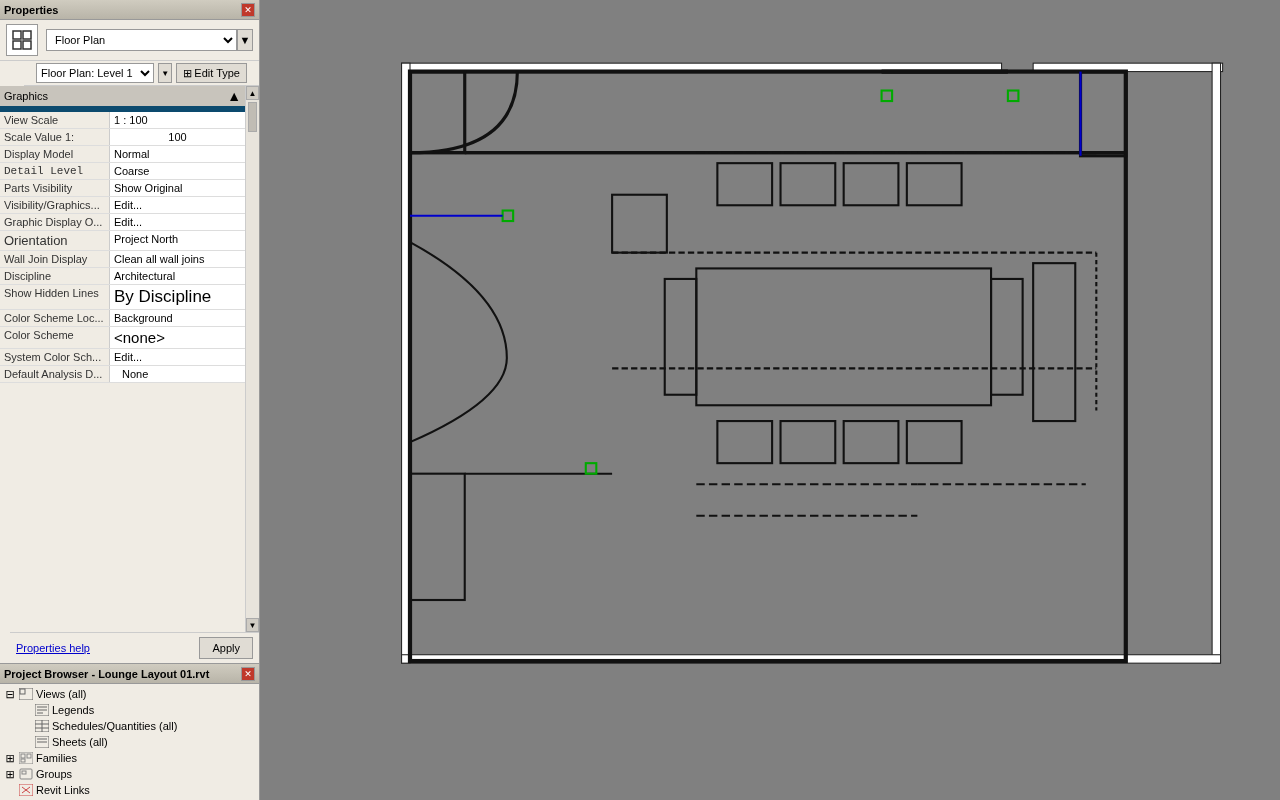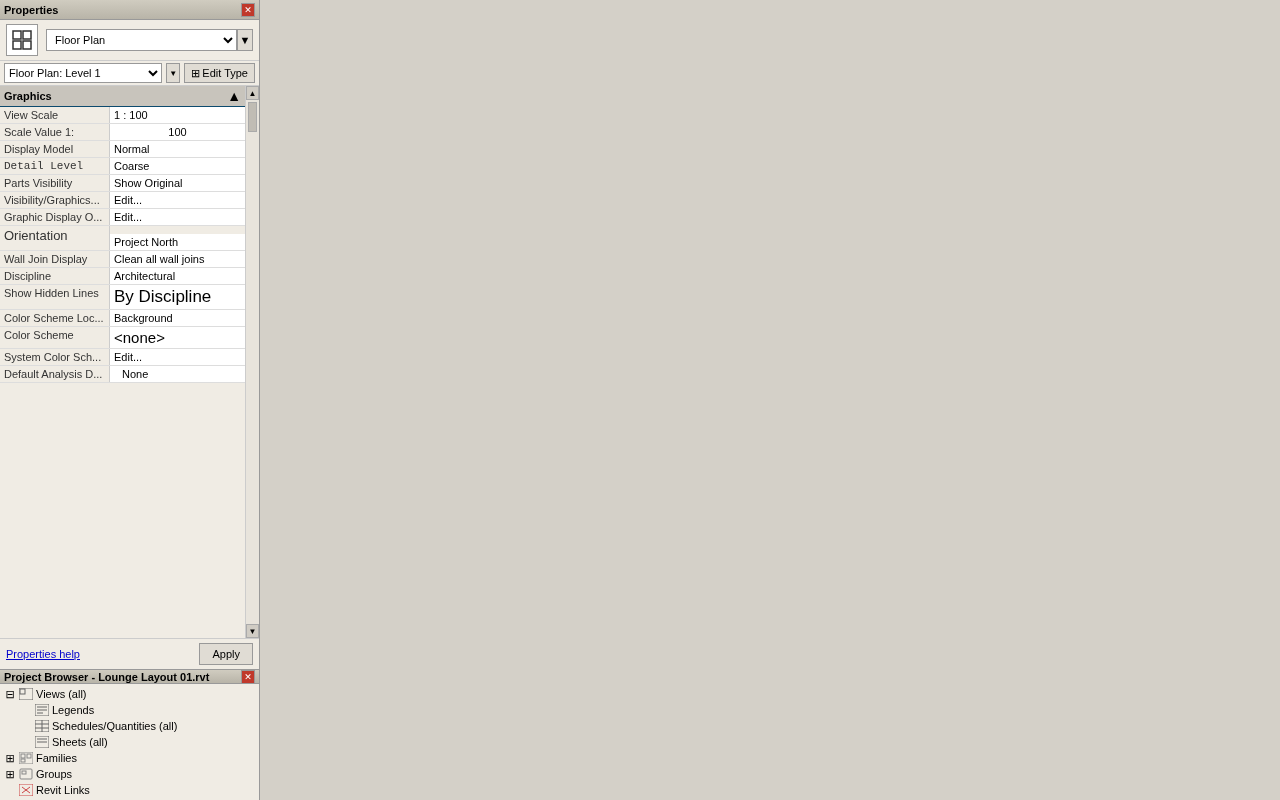--- a/index.html
+++ b/index.html
@@ -10,21 +10,21 @@
       display: flex;
       flex-direction: column;
       width: 1280px;
       height: 800px;
       overflow: hidden;
     }
 
     
     .top-area {
       display: flex;
-      flex-direction: column;
+      flex-direction: row;
       flex: 1;
       overflow: hidden;
     }
 
     
     .left-panel {
       width: 260px;
       min-width: 260px;
       display: flex;
       flex-direction: column;
@@ -95,24 +95,25 @@
       height: 22px;
       background: #fff;
       border: 1px solid #999;
       font-size: 11px;
       padding: 1px 4px;
     }
 
     .prop-instance-row {
       display: flex;
       align-items: center;
-      padding: 2px 4px;
+      padding: 2px 12px;
       background: #f0ece4;
       border-bottom: 1px solid #ccc;
       gap: 4px;
+      margin-left: 24px;
     }
 
     .prop-instance-select {
       flex: 1;
       height: 20px;
       background: #fff;
       border: 1px solid #999;
       font-size: 11px;
     }
 
@@ -128,33 +129,34 @@
       height: 20px;
     }
 
     .properties-table {
       width: 100%;
       border-collapse: collapse;
     }
 
     .section-header-row td {
       background: #c8c4bc;
-      font-weight: bold;
+      font-weight: normal;
       font-size: 11px;
       padding: 2px 4px;
-      border-bottom: 1px solid #0c4a6e;
+      border-bottom: 6px solid #0c4a6e;
     }
 
     .prop-bottom {
       display: flex;
       align-items: center;
       justify-content: space-between;
       padding: 4px 6px;
       background: #f0ece4;
       border-top: 1px solid #ccc;
+      margin-left: 10px;
     }
 
     .properties-help-link {
       color: #0000cc;
       text-decoration: underline;
       font-size: 11px;
       cursor: pointer;
     }
 
     .apply-btn {
@@ -172,21 +174,21 @@
       background: #f0ece4;
     }
 
     .browser-titlebar {
       background: linear-gradient(to bottom, #d0ccc0, #b8b4a8);
       display: flex;
       align-items: center;
       justify-content: space-between;
       padding: 2px 4px;
       border-bottom: 1px solid #999;
-      height: 14px;
+      height: 20px;
     }
 
     .browser-titlebar-text {
       font-size: 11px;
       font-weight: bold;
       color: #000;
     }
 
     .browser-close {
       width: 14px;
@@ -370,21 +372,21 @@
               <div style="display: flex; border-bottom: 1px solid rgb(221, 221, 221);">
                 <div style="width: 110px; min-width: 110px; background: rgb(240, 236, 228); border-right: 1px solid rgb(204, 204, 204); padding: 2px 4px; font-size: 11px; color: rgb(51, 51, 51);">Visibility/Graphics...</div>
                 <div style="flex: 1 1 0%; background: rgb(255, 255, 255); padding: 2px 4px; font-size: 11px;">Edit...</div>
               </div>
               <div style="display: flex; border-bottom: 1px solid rgb(221, 221, 221);">
                 <div style="width: 110px; min-width: 110px; background: rgb(240, 236, 228); border-right: 1px solid rgb(204, 204, 204); padding: 2px 4px; font-size: 11px; color: rgb(51, 51, 51);">Graphic Display O...</div>
                 <div style="flex: 1 1 0%; background: rgb(255, 255, 255); padding: 2px 4px; font-size: 11px;">Edit...</div>
               </div>
               <div style="display: flex; border-bottom: 1px solid rgb(221, 221, 221);">
                 <div style="width: 110px; min-width: 110px; background: rgb(240, 236, 228); border-right: 1px solid rgb(204, 204, 204); padding: 2px 4px; font-size: 13px; color: rgb(51, 51, 51);">Orientation</div>
-                <div style="flex: 1 1 0%; background: rgb(255, 255, 255); padding: 2px 4px; font-size: 11px; margin-top: 8px;">Project North</div>
+                <div style="flex: 1 1 0%; background: rgb(255, 255, 255); padding: 2px 4px; font-size: 11px;">Project North</div>
               </div>
               <div style="display: flex; border-bottom: 1px solid rgb(221, 221, 221);">
                 <div style="width: 110px; min-width: 110px; background: rgb(240, 236, 228); border-right: 1px solid rgb(204, 204, 204); padding: 2px 4px; font-size: 11px; color: rgb(51, 51, 51);">Wall Join Display</div>
                 <div style="flex: 1 1 0%; background: rgb(255, 255, 255); padding: 2px 4px; font-size: 11px;">Clean all wall joins</div>
               </div>
               <div style="display: flex; border-bottom: 1px solid rgb(221, 221, 221);">
                 <div style="width: 110px; min-width: 110px; background: rgb(240, 236, 228); border-right: 1px solid rgb(204, 204, 204); padding: 2px 4px; font-size: 11px; color: rgb(51, 51, 51);">Discipline</div>
                 <div style="flex: 1 1 0%; background: rgb(255, 255, 255); padding: 2px 4px; font-size: 11px;">Architectural</div>
               </div>
               <div style="display: flex; border-bottom: 1px solid rgb(221, 221, 221);">

